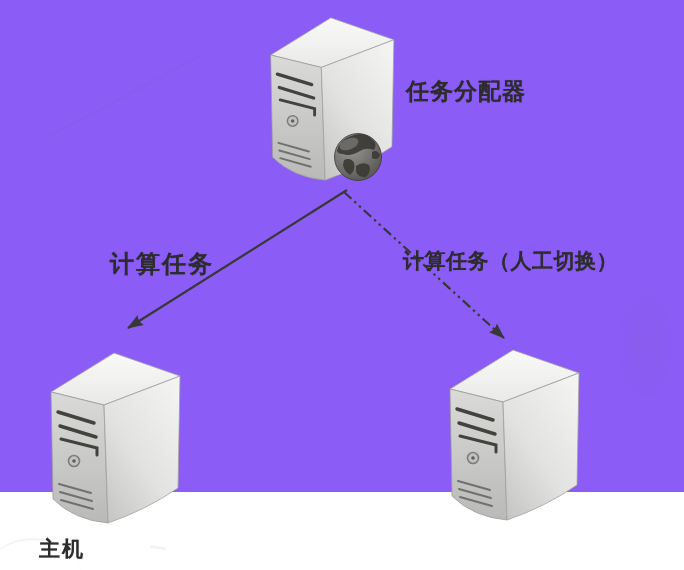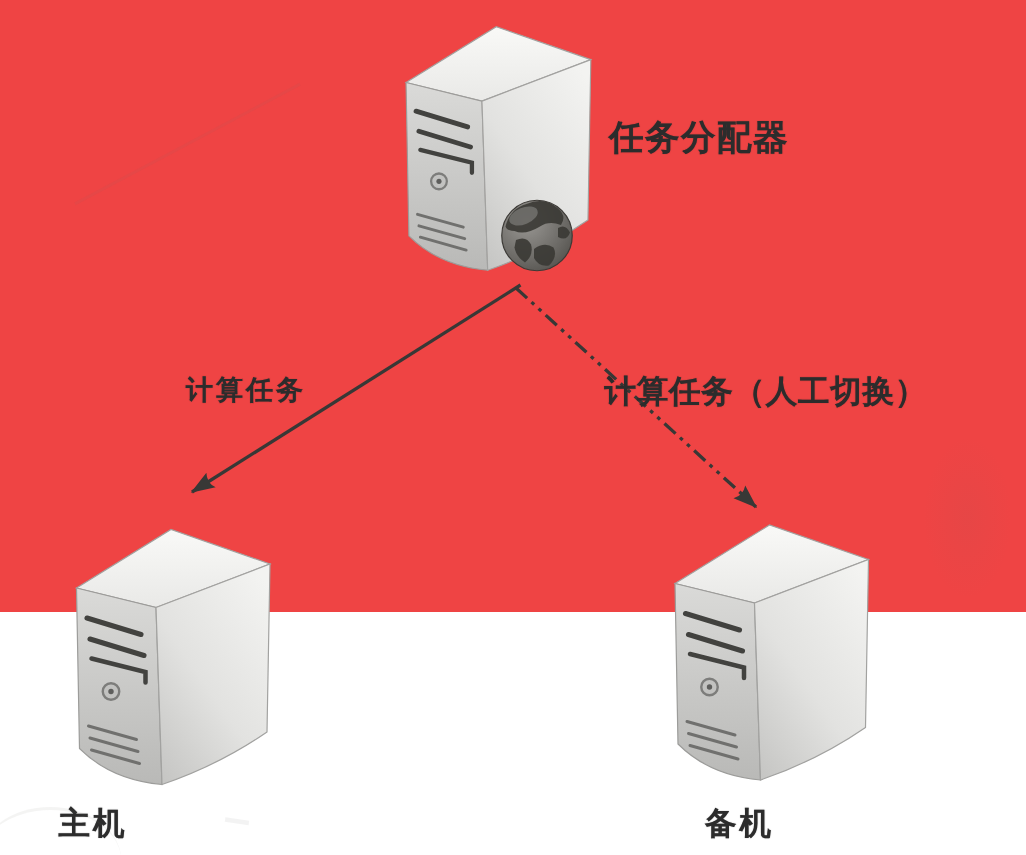--- a/index.html
+++ b/index.html
@@ -4,36 +4,36 @@
 <style>
   html, body { margin: 0; padding: 0; }
   body {
     width: 684px; height: 570px;
     background: #ffffff;
     font-family: "Liberation Sans", "DejaVu Sans", sans-serif;
     overflow: hidden;
   }
   .page {
     position: relative;
-    width: 684px; height: 408px;
-    background: #ef4444;
+    width: 684px; height: 492px;
+    background: #8b5cf6;
   }
   .diagram-svg {
     position: absolute; left: 0; top: 0;
     filter: blur(0.3px);
   }
   .lbl {
     position: absolute;
     color: #2c2c2c;
     font-weight: bold;
     white-space: nowrap;
     text-shadow: 0 0 0.7px rgba(40,40,40,0.55);
   }
   .lbl-dispatcher { left: 406px; top: 76px; font-size: 23px; letter-spacing: 1px; }
-  .lbl-edge-primary { left: 124px; top: 248px; font-size: 18px; letter-spacing: 2px; }
+  .lbl-edge-primary { left: 110px; top: 248px; font-size: 24px; letter-spacing: 2px; }
   .lbl-edge-backup { left: 403px; top: 247px; font-size: 21px; letter-spacing: 0.5px; }
   .lbl-primary { left: 39px; top: 535px; width: 140px; text-align: left; font-size: 21px; letter-spacing: 2px; }
   .lbl-backup  { left: 423px; top: 535px; width: 140px; text-align: center; font-size: 21px; letter-spacing: 2px; }
   
   .artifact { position: absolute; pointer-events: none; }
   .artifact-1 { left: 40px; top: 95px; width: 170px; height: 2px;
                 background: rgba(120,120,118,0.07); transform: rotate(-28deg); }
   .artifact-2 { left: 615px; top: 290px; width: 60px; height: 110px;
                 background: radial-gradient(ellipse at center, rgba(100,100,98,0.06), rgba(100,100,98,0) 70%); }
   .artifact-3 { left: -14px; top: 538px; width: 95px; height: 70px;
@@ -111,20 +111,19 @@
 
     <g>
       <use href="#server-shape" transform="translate(443,345)"></use>
     </g>
   </svg>
 
   <div class="lbl lbl-dispatcher">任务分配器</div>
   <div class="lbl lbl-edge-primary">计算任务</div>
   <div class="lbl lbl-edge-backup">计算任务（人工切换）</div>
   <div class="lbl lbl-primary">主机</div>
-  <div class="lbl lbl-backup">备机</div>
 
   <div class="artifact artifact-1"></div>
   <div class="artifact artifact-2"></div>
   <div class="artifact artifact-3"></div>
   <div class="artifact artifact-4"></div>
 
 </div>
 
 </body></html>

